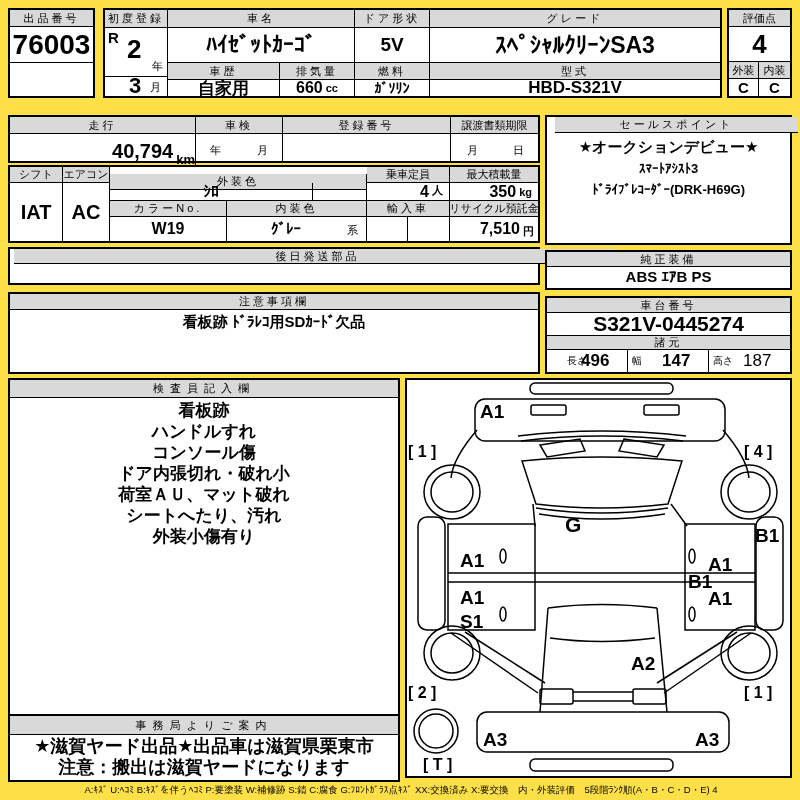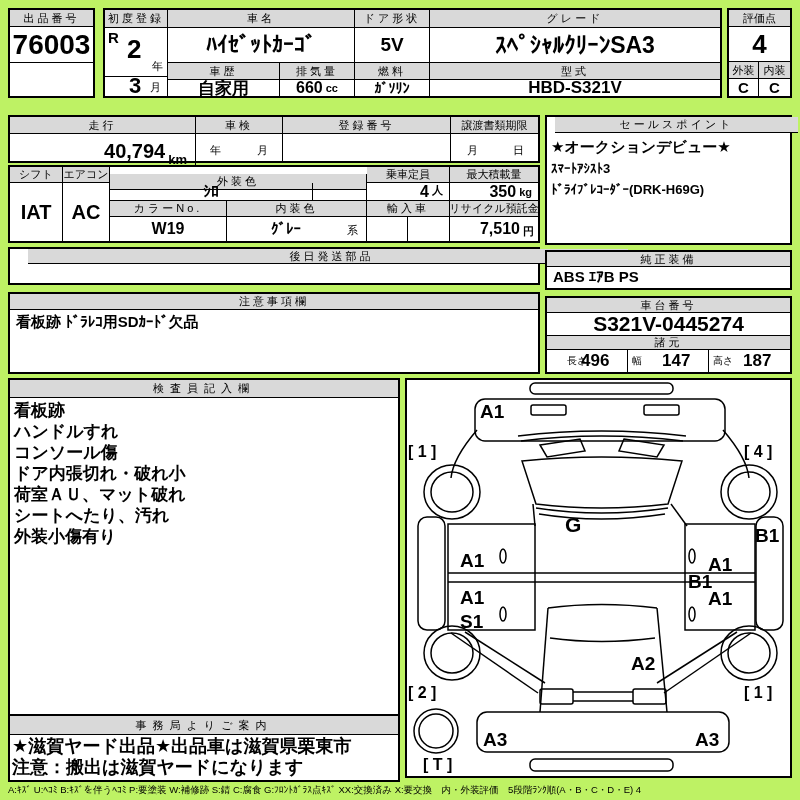--- a/index.html
+++ b/index.html
@@ -1,17 +1,17 @@
 <!DOCTYPE html>
 <html><head>
 <meta charset="utf-8">
 <style>
   html,body{margin:0;padding:0;background:#fff;}
-  .sheet{position:relative;width:800px;height:800px;background:#bef264;
-         font-family:"Liberation Sans","DejaVu Sans",sans-serif;color:#000;}
+  .sheet{position:relative;width:800px;height:800px;background:#fde047;
+         font-family:"Liberation Sans","DejaVu Sans",sans-serif;color:#000;text-align:center;}
   .box{position:absolute;border:2px solid #000;box-sizing:border-box;background:#fff;}
   .cell{position:absolute;box-sizing:border-box;overflow:hidden;}
   .hdr{background:#d9d9d9;font-size:11px;font-weight:normal;display:flex;align-items:center;justify-content:center;letter-spacing:3px;white-space:nowrap;}
   .hdr.tight{letter-spacing:0;}
   .hdr.wide{letter-spacing:6px;}
   .val{font-weight:bold;display:flex;align-items:center;justify-content:center;white-space:nowrap;}
   .bb{border-bottom:1px solid #000;} .br{border-right:1px solid #000;}
   .unit{font-size:11px;font-weight:bold;margin-left:3px;align-self:flex-end;padding-bottom:2px;}
   .smalllbl{font-size:10px;font-weight:normal;}
   .lines div{white-space:nowrap;}
@@ -70,21 +70,21 @@
     <div class="cell hdr bb tight" style="left:30px;top:52px;width:31px;height:17px;">内装</div>
     <div class="cell val br" style="left:0;top:69px;width:30px;height:17px;font-size:15px;">C</div>
     <div class="cell val" style="left:30px;top:69px;width:31px;height:17px;font-size:15px;">C</div>
   </div>
 
   <div class="box" style="left:8px;top:115px;width:532px;height:48px;">
     <div class="cell hdr bb br" style="left:0;top:0;width:186px;height:17px;">走行</div>
     <div class="cell hdr bb br" style="left:186px;top:0;width:87px;height:17px;">車検</div>
     <div class="cell hdr bb br" style="left:273px;top:0;width:168px;height:17px;">登録番号</div>
     <div class="cell hdr bb tight" style="left:441px;top:0;width:87px;height:17px;">譲渡書類期限</div>
-    <div class="cell val br" style="left:0;top:17px;width:186px;height:35px;font-size:20px;justify-content:flex-end;padding-right:8px;">
+    <div class="cell val br" style="left:0;top:17px;width:186px;height:35px;font-size:20px;justify-content:flex-end;">
       <span>40,794</span>
         <span class="unit" style="font-size:13px;">km</span>
     </div>
     <div class="cell br" style="left:186px;top:17px;width:87px;height:27px;">
       <span style="position:absolute;left:14px;bottom:3px;font-size:11px;">年</span>
       <span style="position:absolute;right:14px;bottom:3px;font-size:11px;">月</span>
     </div>
     <div class="cell br" style="left:273px;top:17px;width:168px;height:27px;"></div>
     <div class="cell" style="left:441px;top:17px;width:87px;height:27px;">
       <span style="position:absolute;left:16px;bottom:3px;font-size:11px;">月</span>
@@ -125,21 +125,21 @@
     </div>
     <div class="cell br" style="left:357px;top:50px;width:41px;height:24px;"></div>
     <div class="cell br" style="left:398px;top:50px;width:42px;height:24px;"></div>
     <div class="cell val" style="left:440px;top:50px;width:88px;height:24px;font-size:16px;justify-content:flex-end;padding-right:4px;">
       <span>7,510</span>
         <span class="unit">円</span>
     </div>
   </div>
 
   <div class="box" style="left:8px;top:247px;width:532px;height:38px;">
-    <div class="cell hdr bb" style="left:18px;top:0;width:600px;height:15px;padding-left:7px;">後日発送部品</div>
+    <div class="cell hdr bb" style="left:4px;top:0;width:600px;height:15px;padding-left:7px;">後日発送部品</div>
     <div class="cell" style="left:0;top:15px;width:528px;height:19px;"></div>
   </div>
 
   <div class="box" style="left:8px;top:292px;width:532px;height:82px;">
     <div class="cell hdr bb" style="left:0;top:0;width:528px;height:16px;">注意事項欄</div>
     <div class="cell" style="left:0;top:16px;width:528px;height:62px;font-size:15px;font-weight:bold;padding:3px 6px;">看板跡 ﾄﾞﾗﾚｺ用SDｶｰﾄﾞ欠品</div>
   </div>
 
   <div class="box" style="left:545px;top:115px;width:247px;height:130px;">
     <div class="cell hdr bb" style="left:8px;top:0;width:243px;height:16px;">セールスポイント</div>
@@ -162,21 +162,21 @@
     <div class="cell br" style="left:0;top:52px;width:81px;height:22px;">
       <span class="smalllbl" style="position:absolute;left:20px;bottom:4px;">長さ</span>
       <span style="position:absolute;left:34px;top:1px;font-size:17px;font-weight:bold;">496</span>
     </div>
     <div class="cell br" style="left:81px;top:52px;width:81px;height:22px;">
       <span class="smalllbl" style="position:absolute;left:4px;bottom:4px;">幅</span>
       <span style="position:absolute;left:34px;top:1px;font-size:17px;font-weight:bold;">147</span>
     </div>
     <div class="cell" style="left:162px;top:52px;width:81px;height:22px;">
       <span class="smalllbl" style="position:absolute;left:4px;bottom:4px;">高さ</span>
-      <span style="position:absolute;left:34px;top:1px;font-size:17px;font-weight:bold;">187</span>
+      <span style="position:absolute;left:34px;top:1px;font-size:17px;font-weight:normal;">187</span>
     </div>
   </div>
 
   <div class="box" style="left:8px;top:378px;width:392px;height:338px;">
     <div class="cell hdr bb wide" style="left:0;top:0;width:388px;height:18px;">検査員記入欄</div>
     <div class="cell lines" style="left:0;top:18px;width:388px;height:316px;padding:2px 4px;font-size:17px;font-weight:bold;line-height:21px;">
       <div>看板跡</div>
       <div>ハンドルすれ</div>
       <div>コンソール傷</div>
       <div>ドア内張切れ・破れ小</div>

